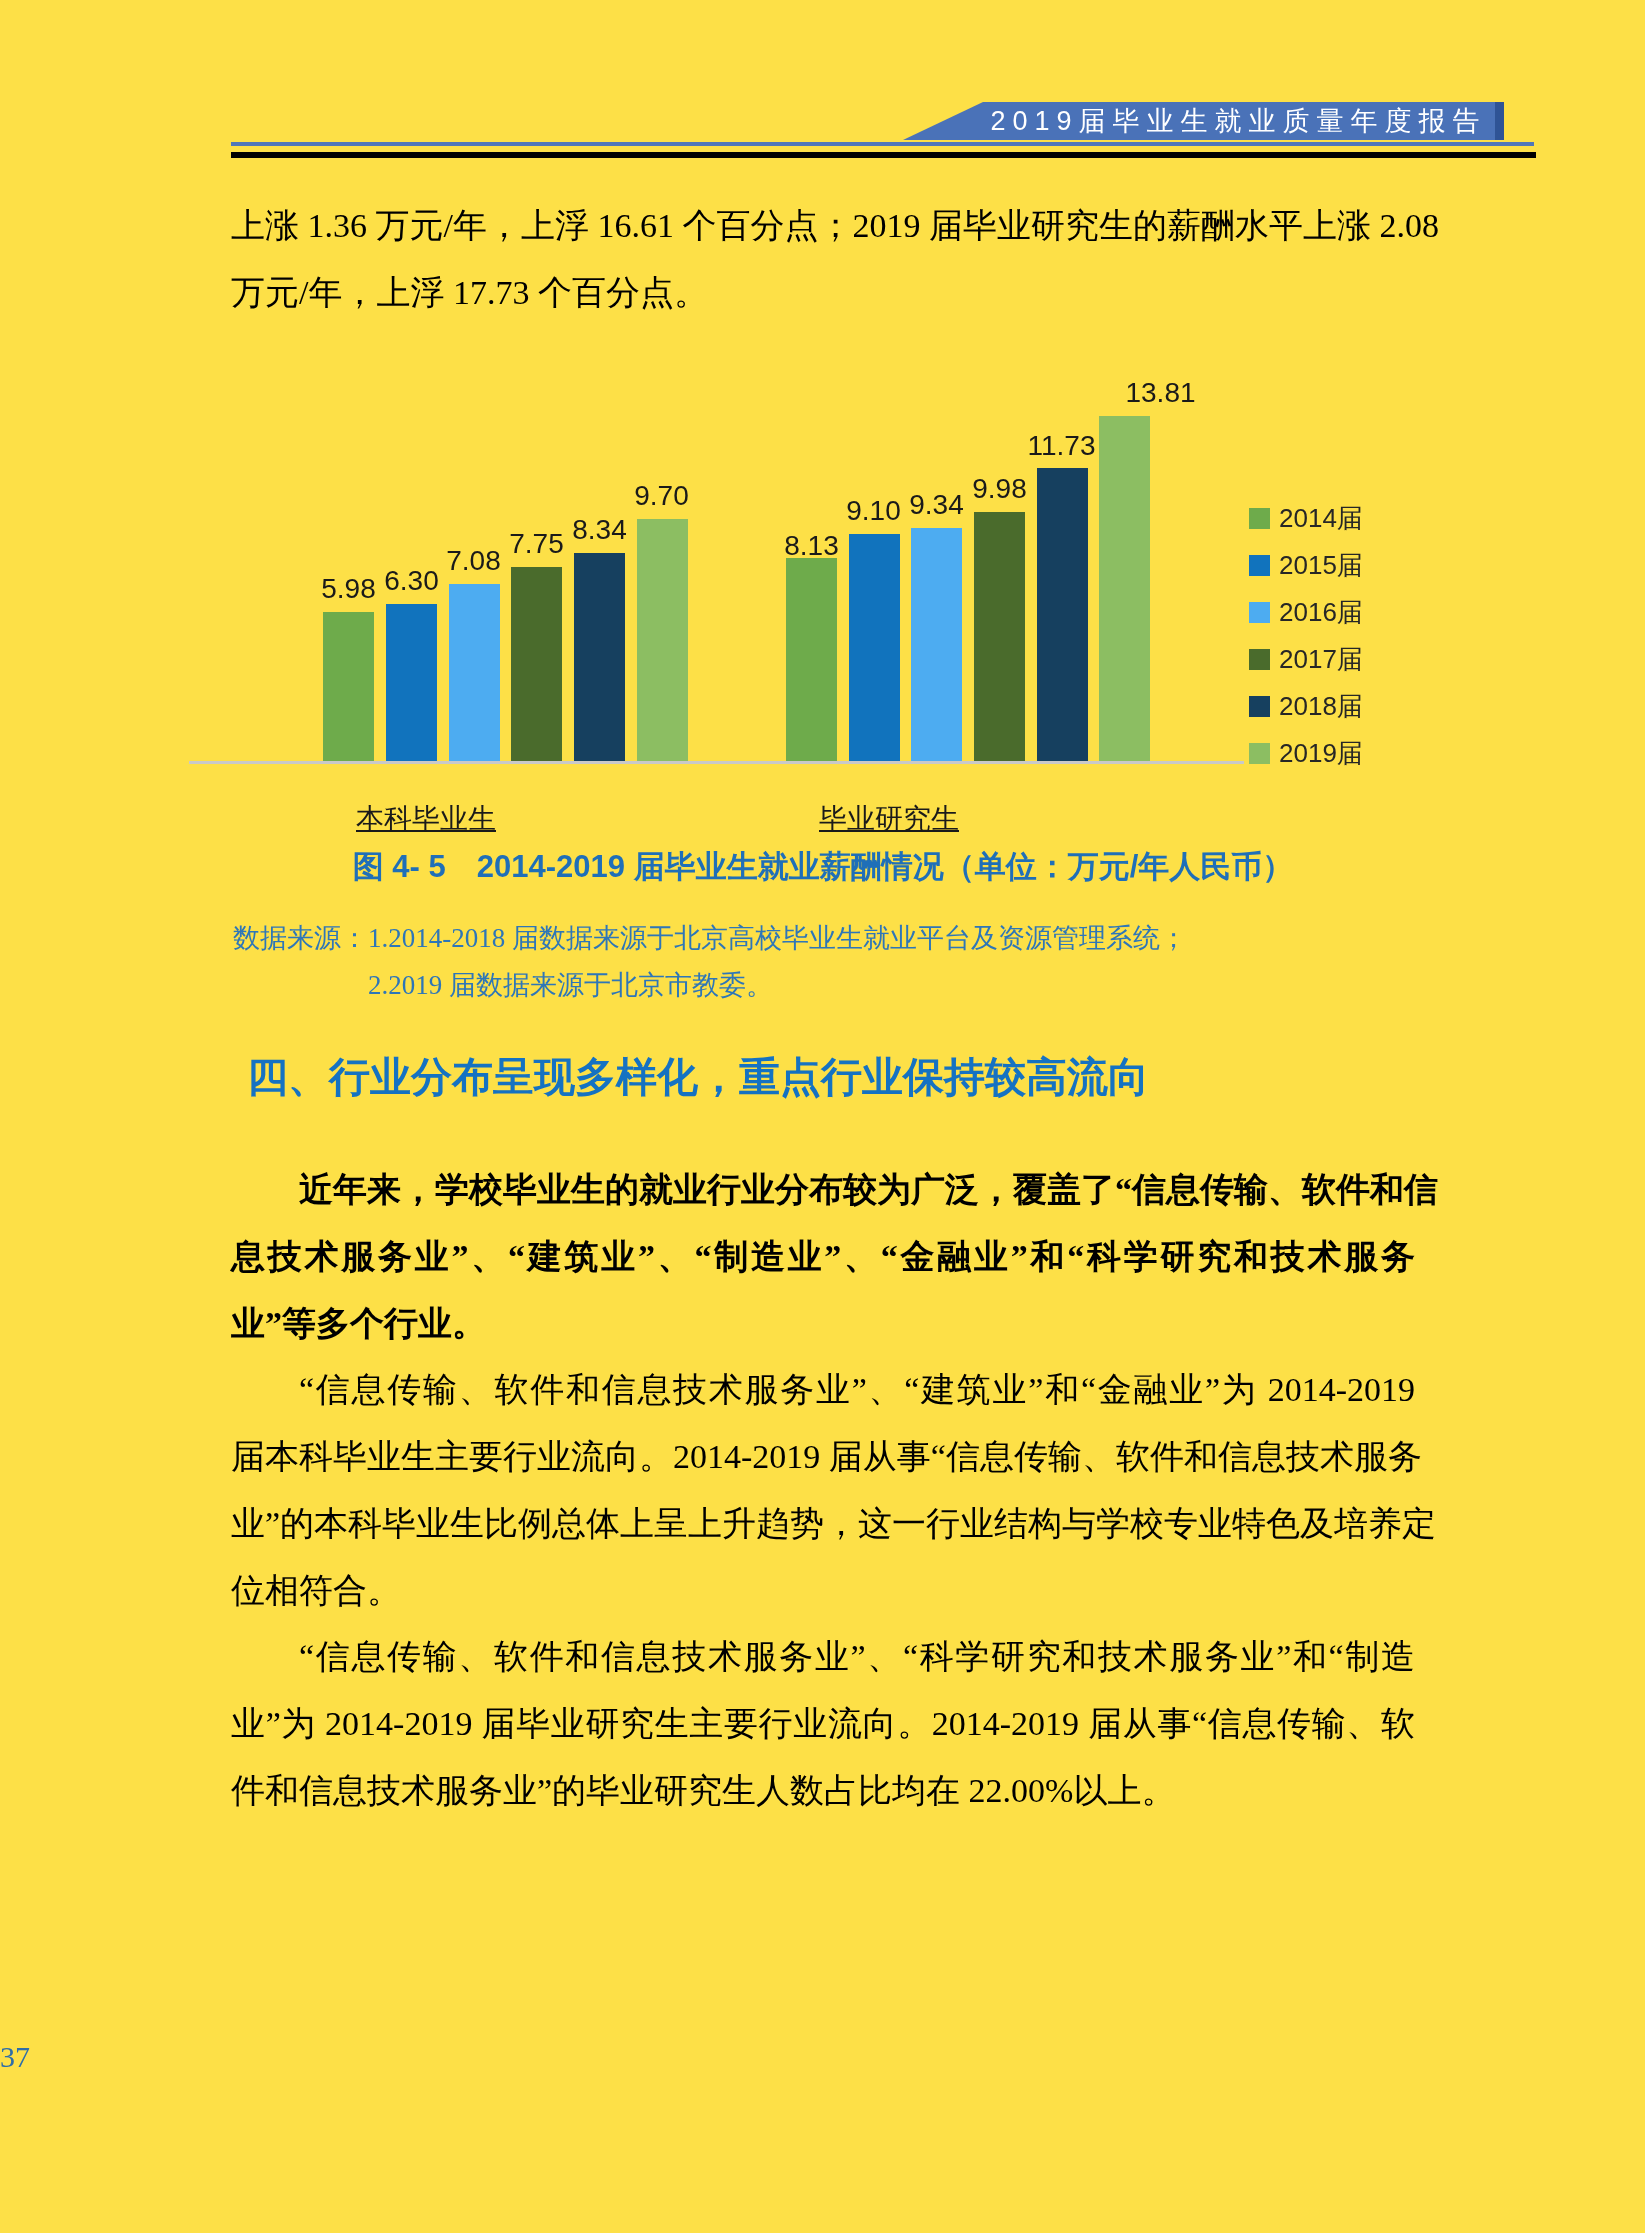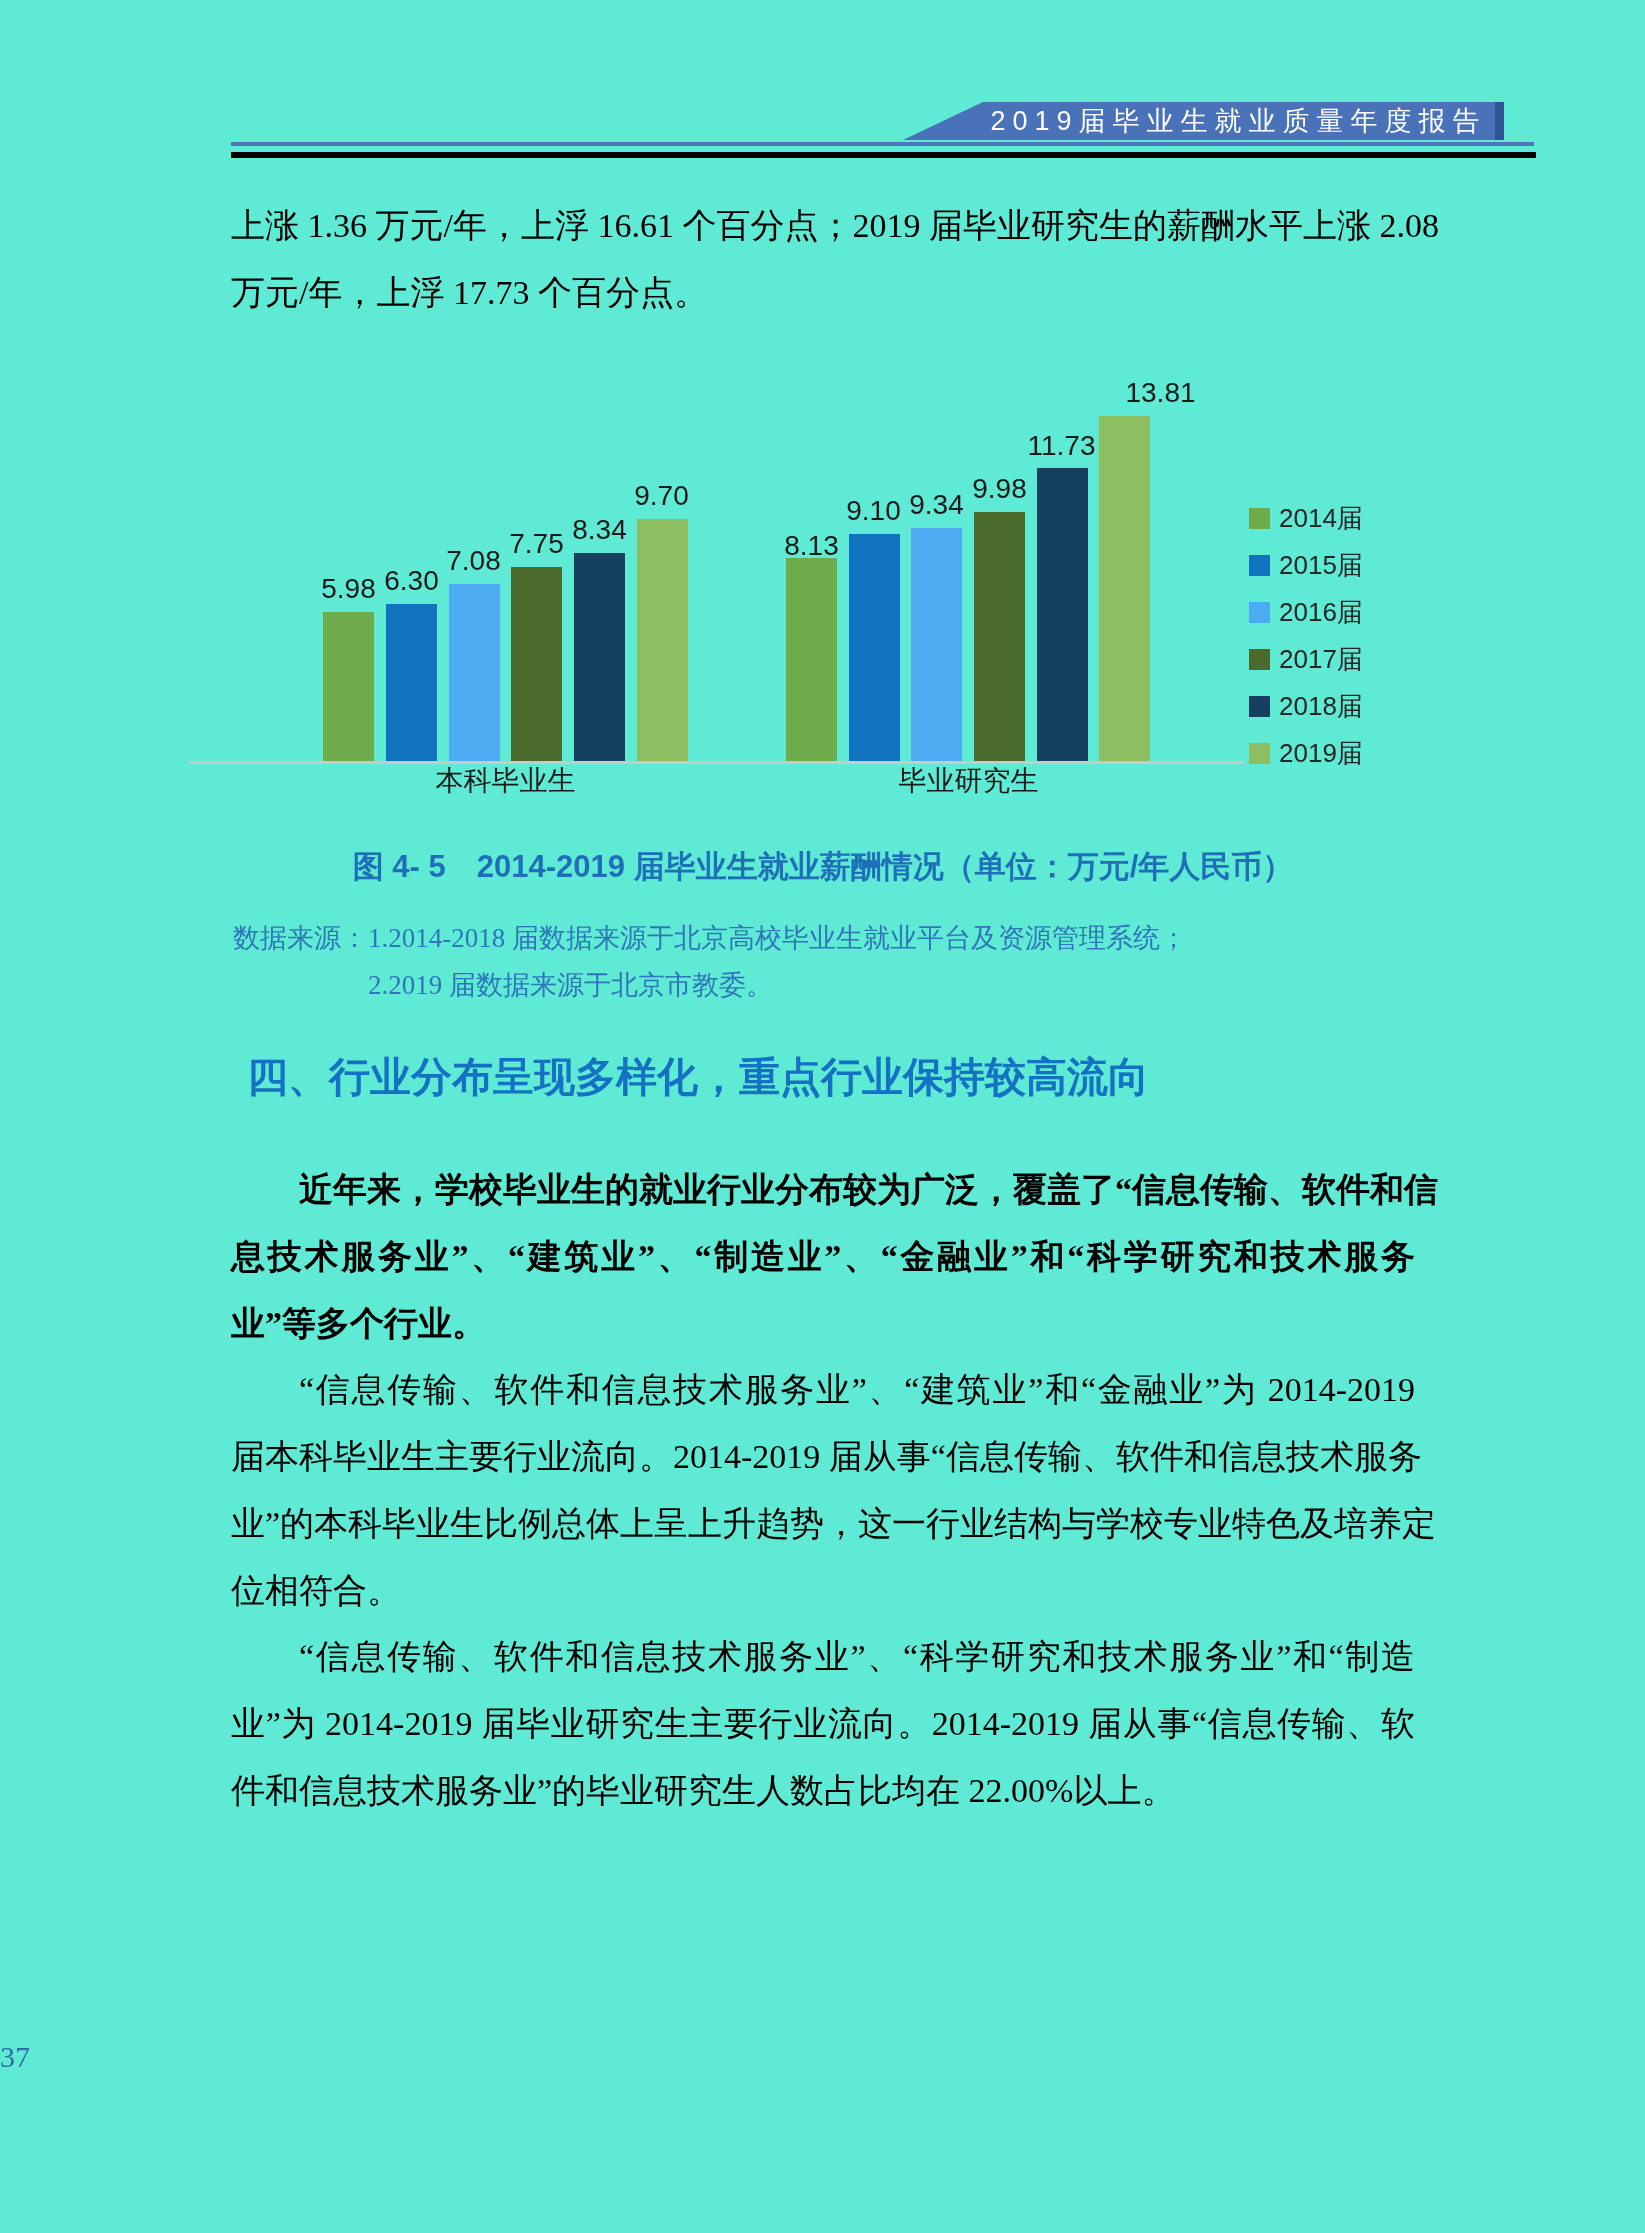--- a/index.html
+++ b/index.html
@@ -1,17 +1,17 @@
 <!DOCTYPE html>
 <html><head>
 <meta charset="utf-8">
 <style>
   html,body{margin:0;padding:0;background:#ffffff;}
   #page{
-    position:relative;width:1646px;height:2234px;margin:0 auto;background:#5eead4;
+    position:relative;width:1646px;height:2234px;margin:0 auto;background:#fde047;
     font-family:"Liberation Serif","DejaVu Serif",serif;color:#000;overflow:hidden;
   }
   
   .banner{
     position:absolute;left:903px;top:102px;width:601px;height:38px;
     background:#4A72B8;
     clip-path:polygon(80px 0, 100% 0, 100% 100%, 0 100%);
     display:flex;align-items:center;justify-content:center;
   }
   .banner-cap{position:absolute;right:0;top:0;width:9px;height:100%;background:#2F5496;}
@@ -25,21 +25,21 @@
   .textblock{position:absolute;left:231px;width:1184px;font-size:34px;line-height:67px;}
   .line{text-align:justify;text-align-last:justify;white-space:nowrap;}
   .line.last{text-align-last:left;}
   .line.indent{text-indent:68px;}
   
   #chart{position:absolute;left:189px;top:366px;width:1294px;height:468px;
          font-family:"Liberation Sans","DejaVu Sans",sans-serif;}
   .bar{position:absolute;}
   .bar-label{position:absolute;width:119px;text-align:center;font-size:28px;line-height:34px;color:#1A1A1A;}
   .baseline{position:absolute;left:0;top:395px;width:1055px;height:3px;background:#C9C9C9;}
-  .cat-label{position:absolute;top:396px;width:299px;text-align:center;font-size:28px;color:#1A1A1A;}
+  .cat-label{position:absolute;top:434px;width:299px;font-size:28px;color:#1A1A1A;text-decoration:underline;}
   #legend{position:absolute;left:1060px;top:139px;}
   .legend-item{height:26px;margin-bottom:21px;display:flex;align-items:center;}
   .legend-swatch{width:21px;height:21px;margin-right:9px;flex:0 0 auto;}
   .legend-label{font-size:26px;color:#262626;white-space:nowrap;}
   
   .caption{
     position:absolute;left:231px;top:846px;width:1184px;text-align:center;
     font-family:Liberation Sans, sans-serif;
     font-weight:bold;font-size:31px;color:#1F6FB8;white-space:nowrap;
   }

